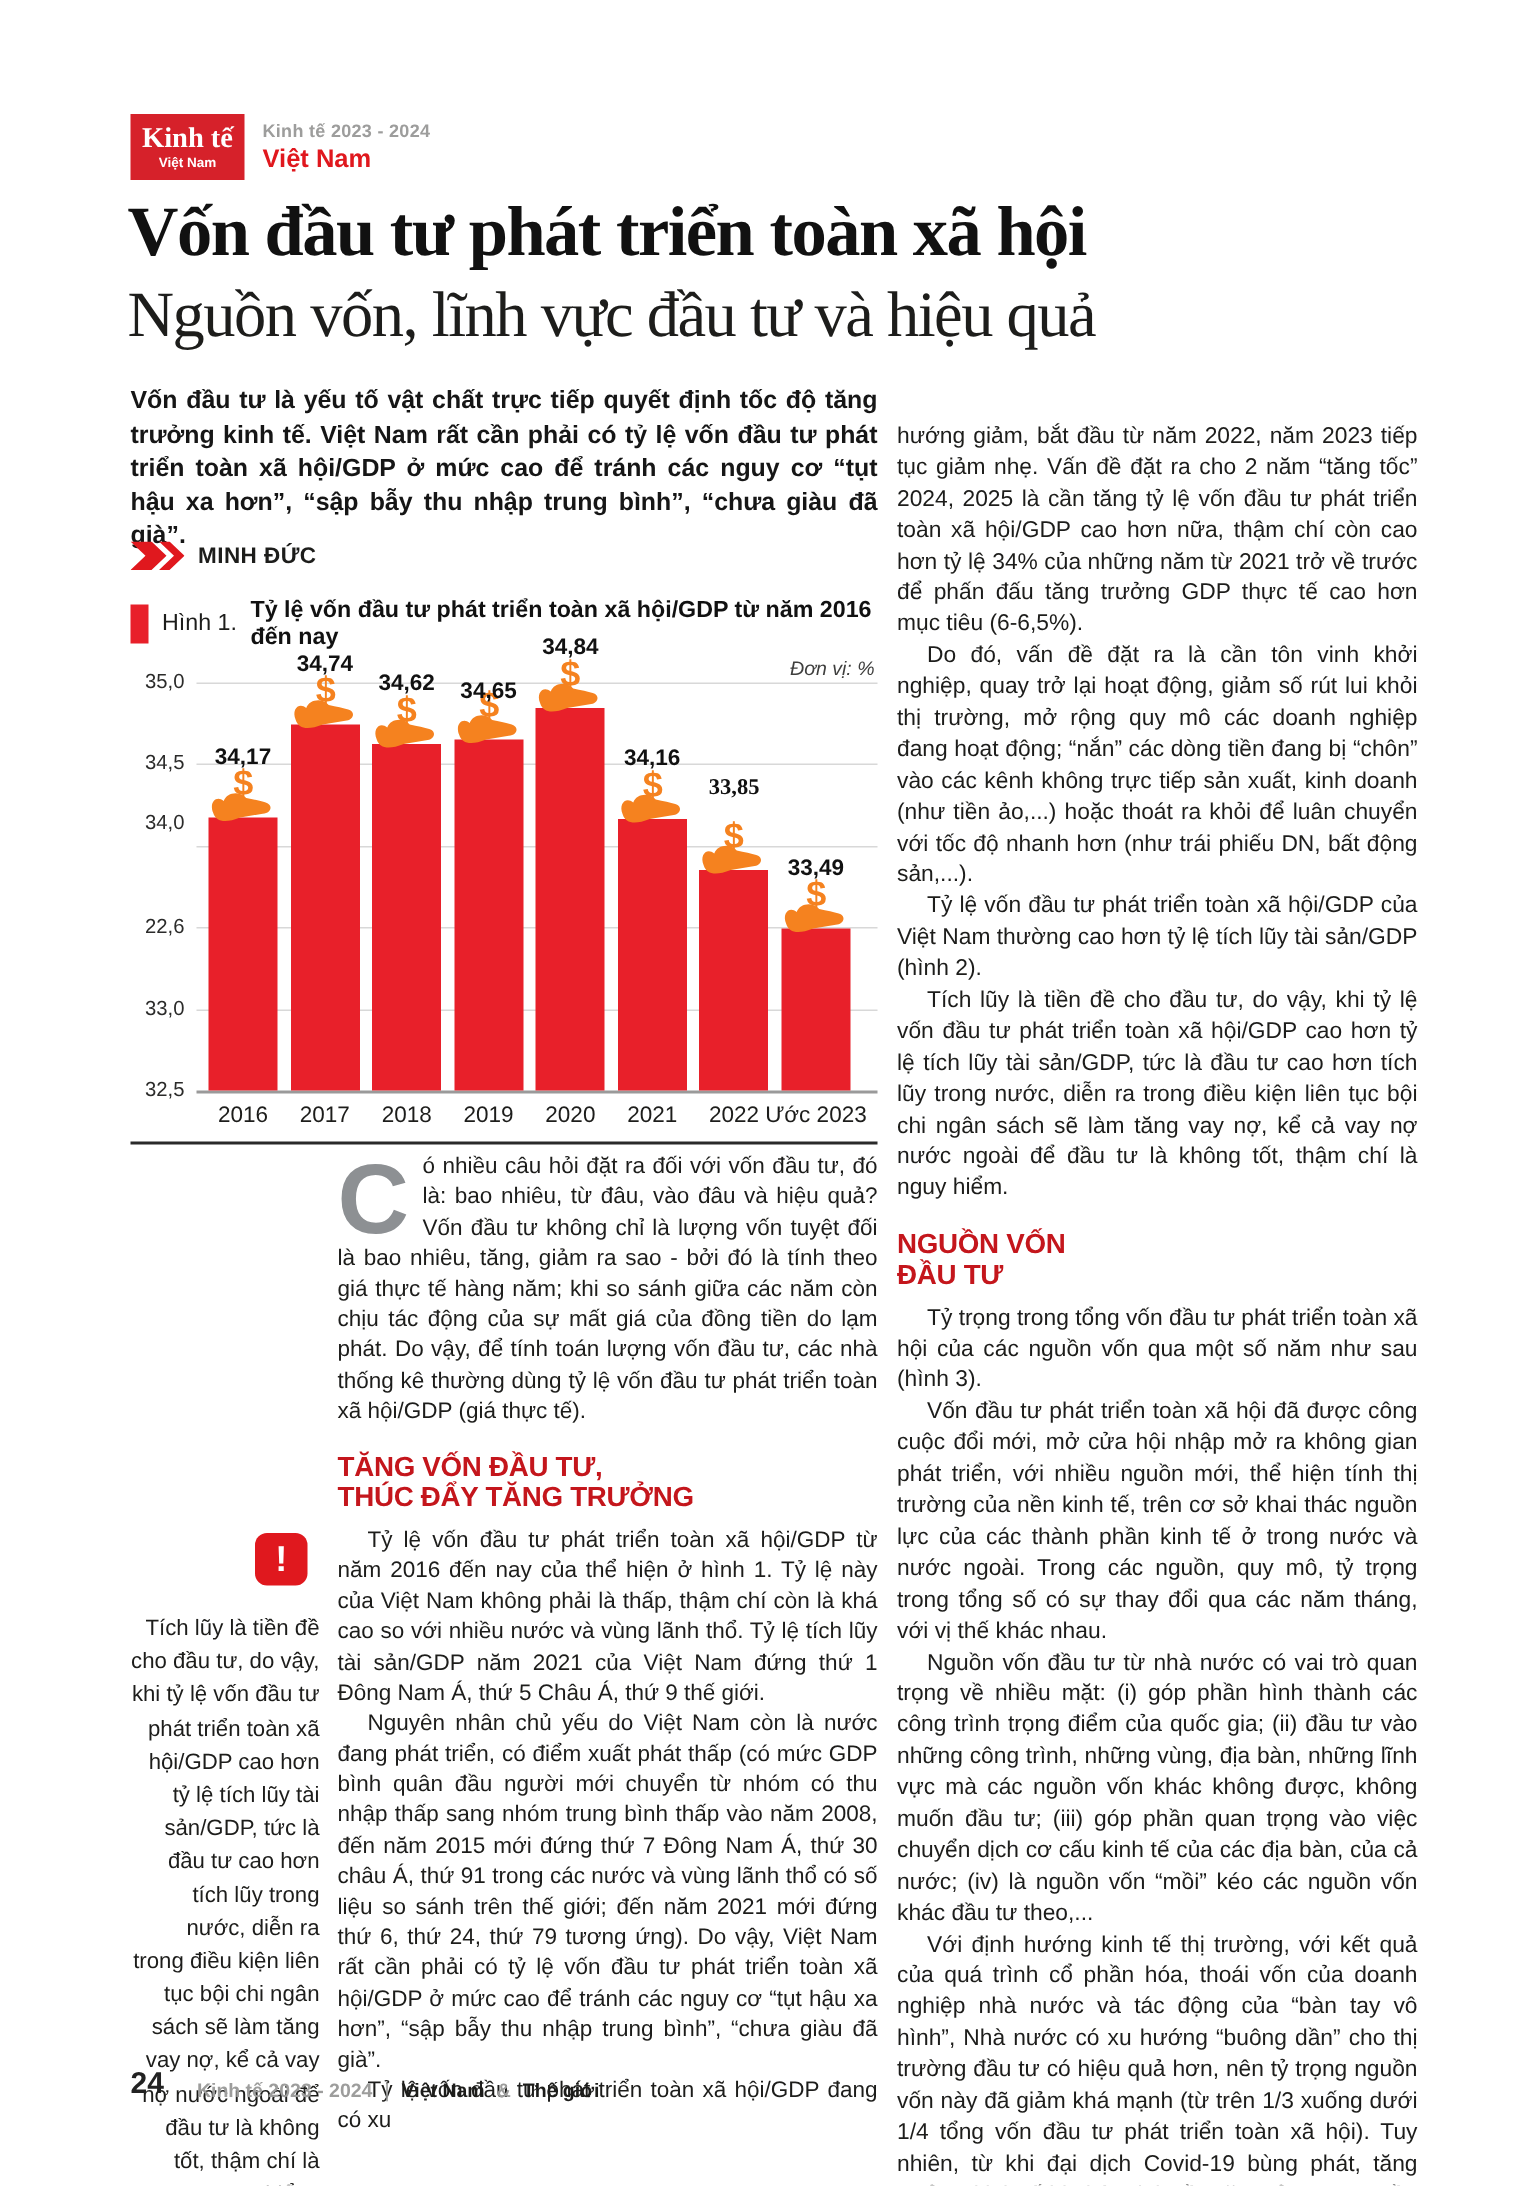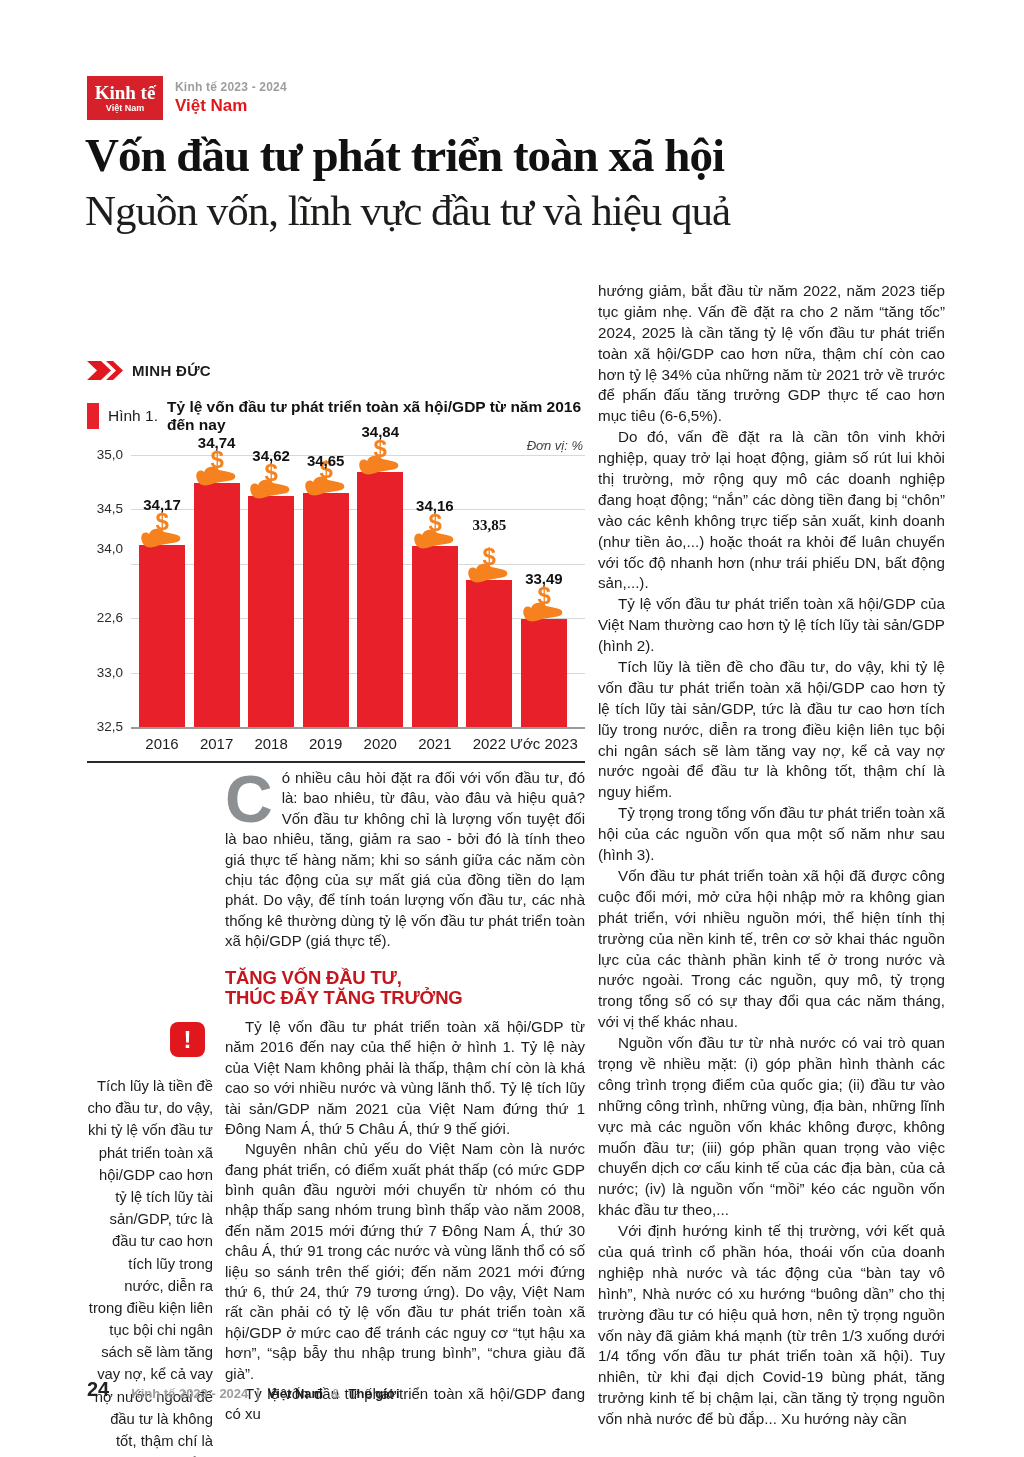--- a/index.html
+++ b/index.html
@@ -85,20 +85,21 @@
       <div class="l2">Việt Nam</div>
     </div>
     <div class="masthead-right">
       <div class="ed">Kinh tế 2023 - 2024</div>
       <div class="rg">Việt Nam</div>
     </div>
   </div>
 
   <h1 class="article-title" style="margin:0">Vốn đầu tư phát triển toàn xã hội</h1>
   <h2 class="article-subtitle" style="margin:0">Nguồn vốn, lĩnh vực đầu tư và hiệu quả</h2>
+  <div class="lede">Vốn đầu tư là yếu tố vật chất trực tiếp quyết định tốc độ tăng trưởng kinh tế. Việt Nam rất cần phải có tỷ lệ vốn đầu tư phát triển toàn xã hội/GDP ở mức cao để tránh các nguy cơ “tụt hậu xa hơn”, “sập bẫy thu nhập trung bình”, “chưa giàu đã già”.</div>
 
   <div class="author">
     <span style="line-height:0;">
       <svg width="36" height="19" viewBox="0 0 36 19">
           <g fill="#e0181e">
         <path d="M0 0 h14 l10 9.5 -10 9.5 H0 l10 -9.5 Z"></path>
         <path d="M19 0 h7 l10 9.5 -10 9.5 h-7 l10 -9.5 Z"></path>
       </g>
         </svg>
     </span>
@@ -220,20 +221,24 @@
   <div class="callout">
     <div class="callout-icon">!</div>
     <div class="callout-text">Tích lũy là tiền đề cho đầu tư, do vậy, khi tỷ lệ vốn đầu tư phát triển toàn xã hội/GDP cao hơn tỷ lệ tích lũy tài sản/GDP, tức là đầu tư cao hơn tích lũy trong nước, diễn ra trong điều kiện liên tục bội chi ngân sách sẽ làm tăng vay nợ, kể cả vay nợ nước ngoài để đầu tư là không tốt, thậm chí là nguy hiểm.</div>
   </div>
 
   <div class="body-right">
     <p>hướng giảm, bắt đầu từ năm 2022, năm 2023 tiếp tục giảm nhẹ. Vấn đề đặt ra cho 2 năm “tăng tốc” 2024, 2025 là cần tăng tỷ lệ vốn đầu tư phát triển toàn xã hội/GDP cao hơn nữa, thậm chí còn cao hơn tỷ lệ 34% của những năm từ 2021 trở về trước để phấn đấu tăng trưởng GDP thực tế cao hơn mục tiêu (6-6,5%).</p>
     <p class="indent">Do đó, vấn đề đặt ra là cần tôn vinh khởi nghiệp, quay trở lại hoạt động, giảm số rút lui khỏi thị trường, mở rộng quy mô các doanh nghiệp đang hoạt động; “nắn” các dòng tiền đang bị “chôn” vào các kênh không trực tiếp sản xuất, kinh doanh (như tiền ảo,...) hoặc thoát ra khỏi để luân chuyển với tốc độ nhanh hơn (như trái phiếu DN, bất động sản,...).</p>
     <p class="indent">Tỷ lệ vốn đầu tư phát triển toàn xã hội/GDP của Việt Nam thường cao hơn tỷ lệ tích lũy tài sản/GDP (hình 2).</p>
     <p class="indent">Tích lũy là tiền đề cho đầu tư, do vậy, khi tỷ lệ vốn đầu tư phát triển toàn xã hội/GDP cao hơn tỷ lệ tích lũy tài sản/GDP, tức là đầu tư cao hơn tích lũy trong nước, diễn ra trong điều kiện liên tục bội chi ngân sách sẽ làm tăng vay nợ, kể cả vay nợ nước ngoài để đầu tư là không tốt, thậm chí là nguy hiểm.</p>
+    <div class="section-heading">
+      <div>NGUỒN VỐN</div>
+      <div>ĐẦU TƯ</div>
+    </div>
     <p class="indent">Tỷ trọng trong tổng vốn đầu tư phát triển toàn xã hội của các nguồn vốn qua một số năm như sau (hình 3).</p>
     <p class="indent">Vốn đầu tư phát triển toàn xã hội đã được công cuộc đổi mới, mở cửa hội nhập mở ra không gian phát triển, với nhiều nguồn mới, thể hiện tính thị trường của nền kinh tế, trên cơ sở khai thác nguồn lực của các thành phần kinh tế ở trong nước và nước ngoài. Trong các nguồn, quy mô, tỷ trọng trong tổng số có sự thay đổi qua các năm tháng, với vị thế khác nhau.</p>
     <p class="indent">Nguồn vốn đầu tư từ nhà nước có vai trò quan trọng về nhiều mặt: (i) góp phần hình thành các công trình trọng điểm của quốc gia; (ii) đầu tư vào những công trình, những vùng, địa bàn, những lĩnh vực mà các nguồn vốn khác không được, không muốn đầu tư; (iii) góp phần quan trọng vào việc chuyển dịch cơ cấu kinh tế của các địa bàn, của cả nước; (iv) là nguồn vốn “mồi” kéo các nguồn vốn khác đầu tư theo,...</p>
     <p class="indent">Với định hướng kinh tế thị trường, với kết quả của quá trình cổ phần hóa, thoái vốn của doanh nghiệp nhà nước và tác động của “bàn tay vô hình”, Nhà nước có xu hướng “buông dần” cho thị trường đầu tư có hiệu quả hơn, nên tỷ trọng nguồn vốn này đã giảm khá mạnh (từ trên 1/3 xuống dưới 1/4 tổng vốn đầu tư phát triển toàn xã hội). Tuy nhiên, từ khi đại dịch Covid-19 bùng phát, tăng trưởng kinh tế bị chậm lại, cần tăng tỷ trọng nguồn vốn nhà nước để bù đắp... Xu hướng này cần</p>
   </div>
 
   <div class="footer">
     <span class="num">24</span>
     <span class="ed">Kinh tế 2023 - 2024</span>
     <span class="sep">|</span>

